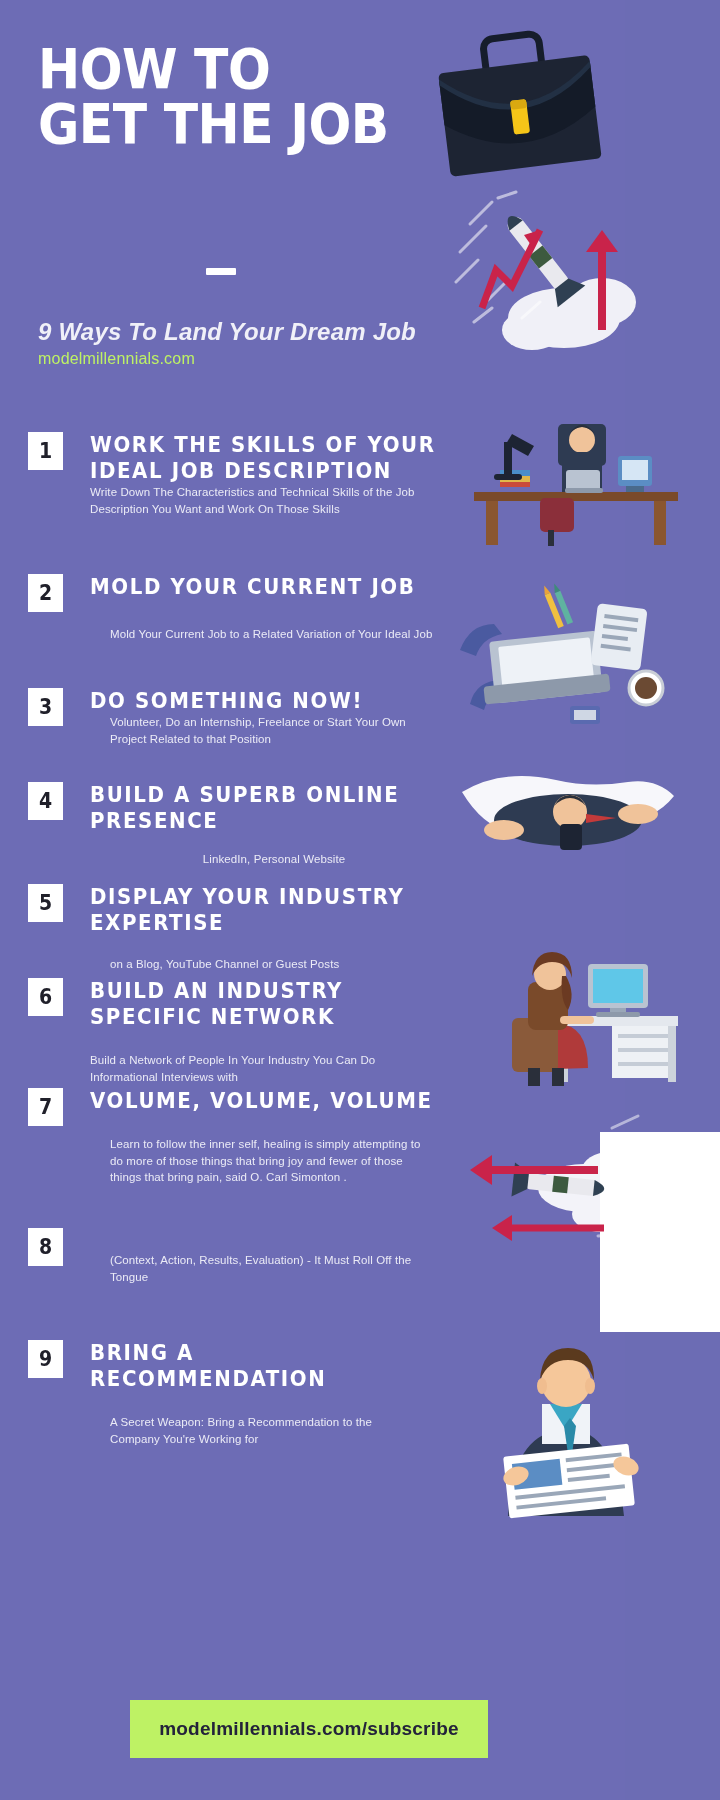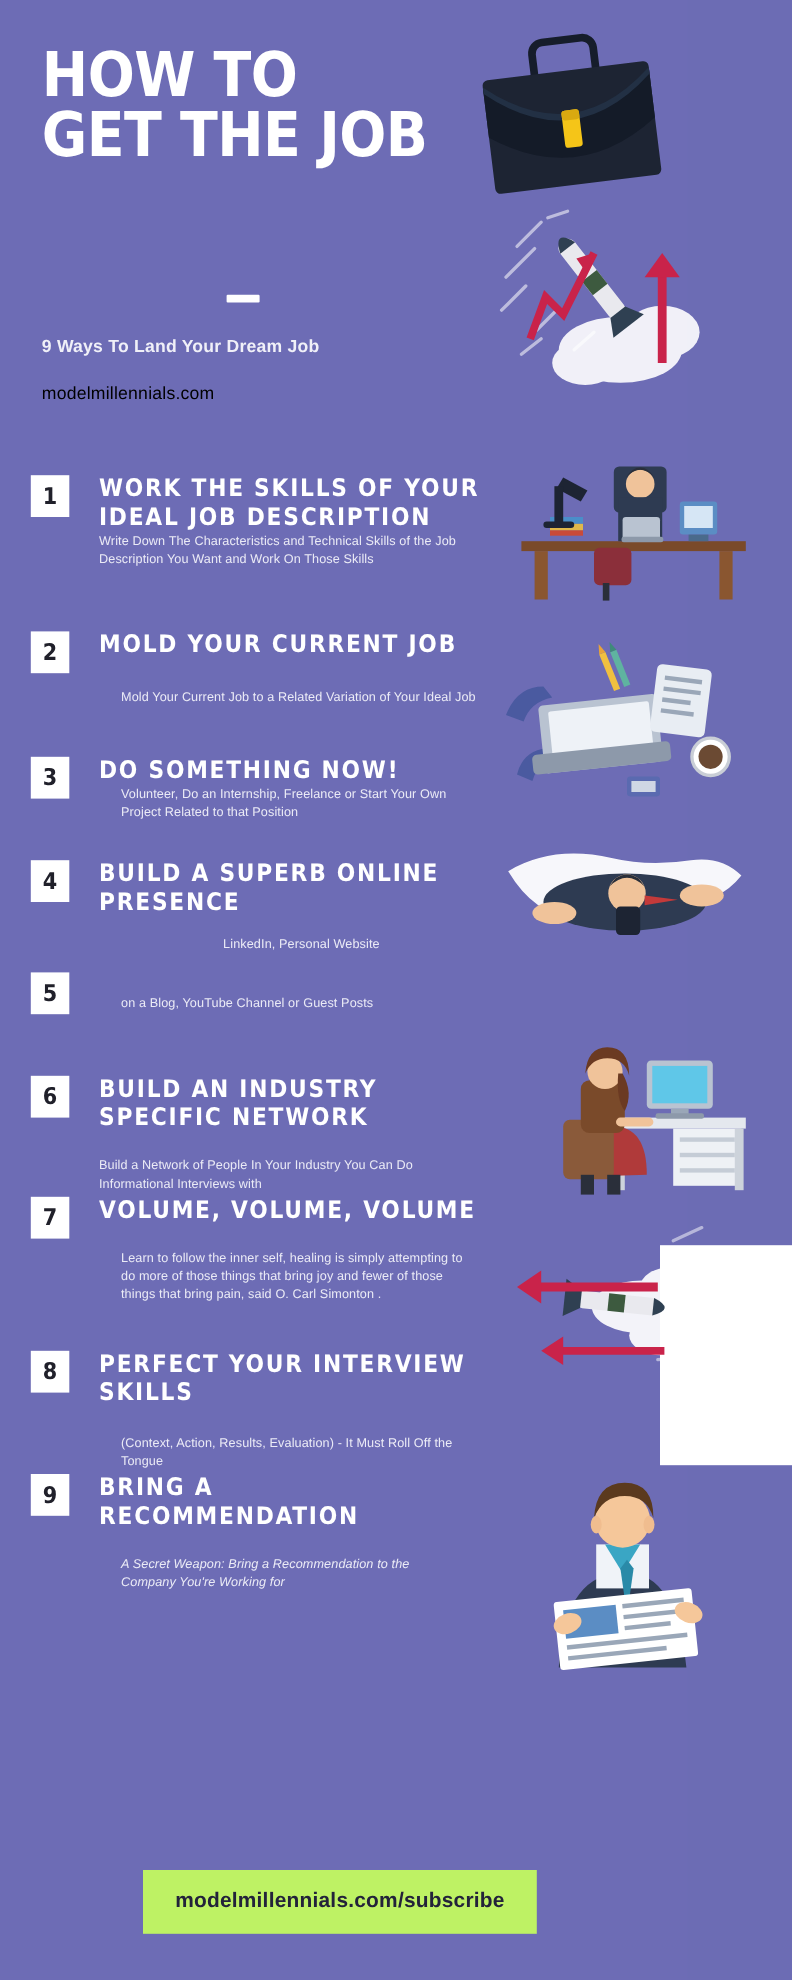--- a/index.html
+++ b/index.html
@@ -35,30 +35,31 @@
   .title .l { display: block; white-space: nowrap; }
   .title-rule {
     position: absolute;
     left: 206px; top: 268px;
     width: 30px; height: 7px;
     background: #ffffff;
     border-radius: 1px;
   }
   .subtitle {
     position: absolute;
-    left: 38px; top: 307px;
+    left: 38px; top: 318px;
     color: #f0f0f8;
-    font-size: 16px;
+    font-size: 24px;
     font-weight: 600;
     letter-spacing: 0.2px;
+    font-style: italic;
   }
   .domain {
     position: absolute;
     left: 38px; top: 350px;
-    color: #000000;
+    color: #bef264;
     font-size: 16px;
     font-weight: 400;
     letter-spacing: 0.2px;
   }
 
   
   .briefcase {
     position: absolute;
     left: 418px; top: 20px;
     width: 200px; height: 160px;
@@ -372,20 +373,21 @@
       <div class="num">4</div>
       <div class="body">
         <div class="head">BUILD A SUPERB ONLINE PRESENCE</div>
         <div class="desc indent" style="margin-top:17px;text-align:center;">LinkedIn, Personal Website</div>
       </div>
     </div>
 
     <div class="item" style="top:462px;">
       <div class="num">5</div>
       <div class="body">
+        <div class="head">DISPLAY YOUR INDUSTRY EXPERTISE</div>
         <div class="desc indent" style="margin-top:20px;">on a Blog, YouTube Channel or Guest Posts</div>
       </div>
     </div>
 
     <div class="item" style="top:556px;">
       <div class="num">6</div>
       <div class="body">
         <div class="head">BUILD AN INDUSTRY SPECIFIC NETWORK</div>
         <div class="desc" style="margin-top:22px;">Build a Network of People In Your Industry You Can Do Informational Interviews with</div>
       </div>
@@ -395,30 +397,29 @@
       <div class="num">7</div>
       <div class="body">
         <div class="head">VOLUME, VOLUME, VOLUME</div>
         <div class="desc indent" style="margin-top:22px;width:340px;">Learn to follow the inner self, healing is simply attempting to do more of those things that bring joy and fewer of those things that bring pain, said O. Carl Simonton  .</div>
       </div>
     </div>
 
     <div class="item" style="top:806px;">
       <div class="num">8</div>
       <div class="body">
-        <div class="head">PERFECT YOUR INTERVIEW SKILLS</div>
         <div class="desc indent" style="margin-top:24px;width:340px;">(Context, Action, Results, Evaluation) - It Must Roll Off the Tongue</div>
       </div>
     </div>
 
     <div class="item" style="top:918px;">
       <div class="num">9</div>
       <div class="body">
         <div class="head">BRING A RECOMMENDATION</div>
-        <div class="desc indent" style="margin-top:22px;width:330px;font-style:italic;">A Secret Weapon: Bring a Recommendation to the Company You're Working for</div>
+        <div class="desc indent" style="margin-top:22px;width:330px;">A Secret Weapon: Bring a Recommendation to the Company You're Working for</div>
       </div>
     </div>
 
   </div>
 
   <div class="footer-bar">
     <span>modelmillennials.com/subscribe</span>
   </div>
 
 </div>

